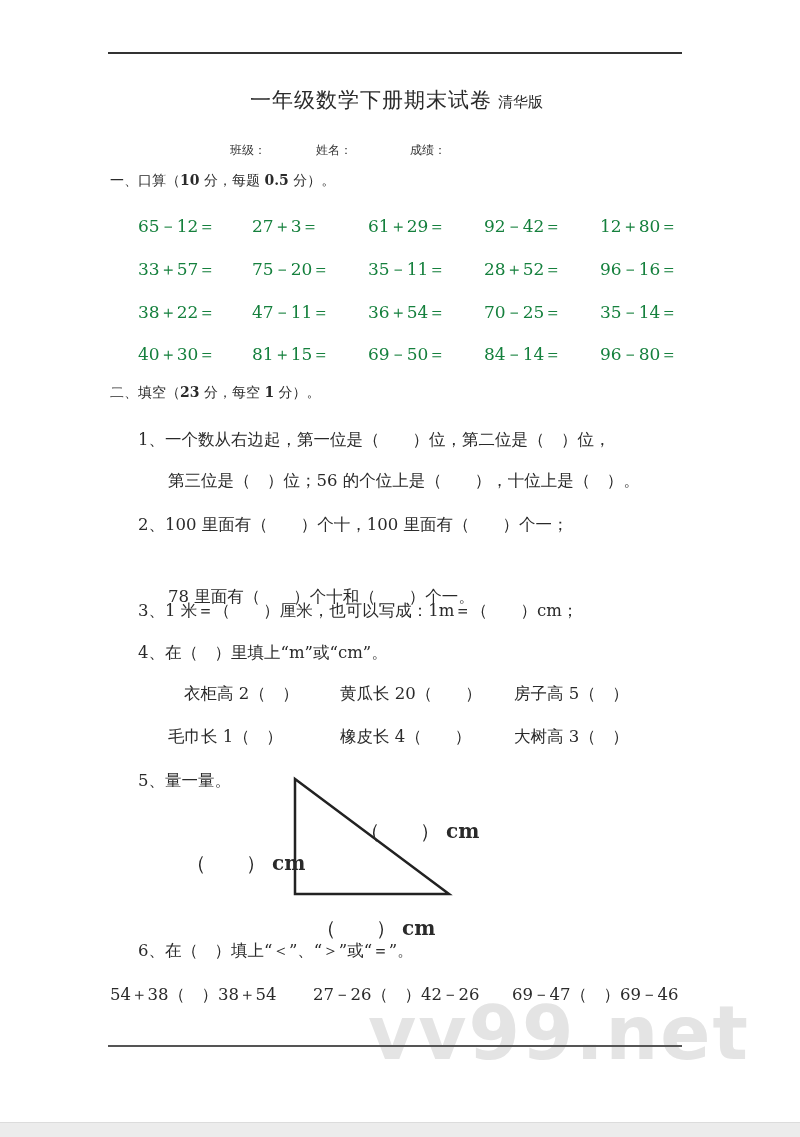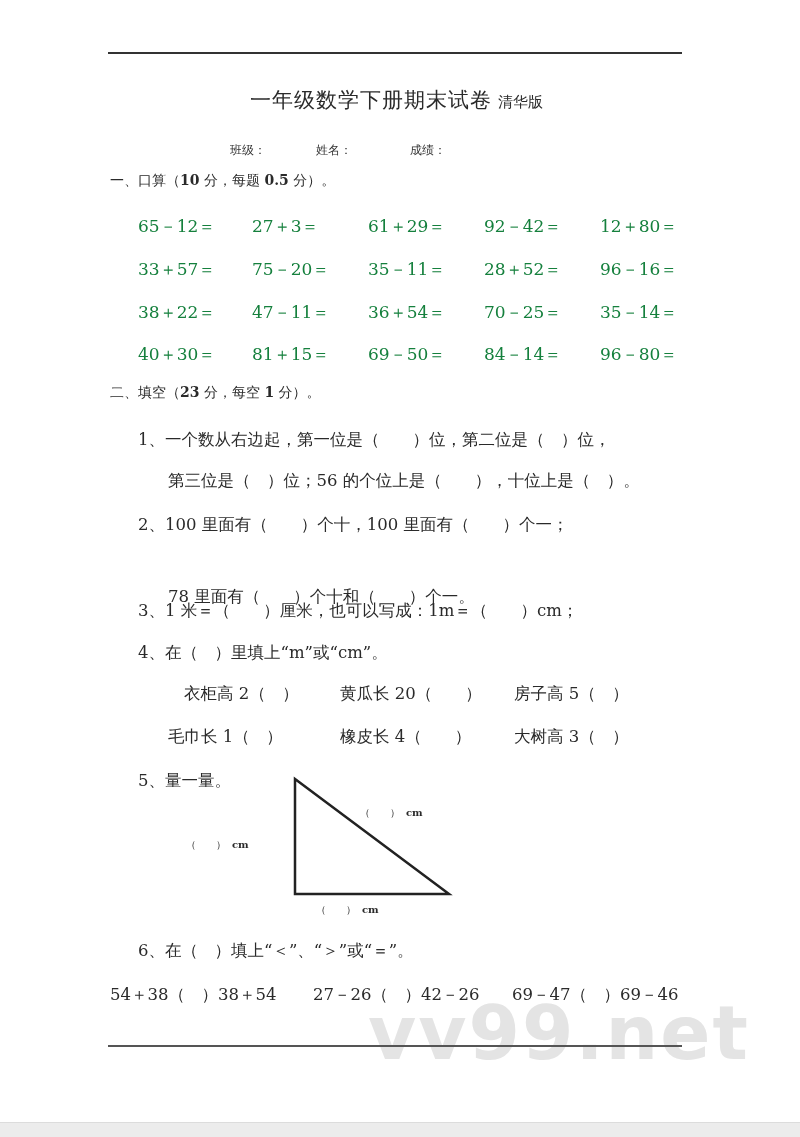--- a/index.html
+++ b/index.html
@@ -10,21 +10,21 @@
   }
   .rule { position: absolute; height: 2px; background: #333; }
   .abs { position: absolute; white-space: nowrap; }
   .title { font-size: 21px; letter-spacing: 1px; }
   .title .sub { font-size: 15px; margin-left: 6px; letter-spacing: 0; }
   .info { font-size: 12px; color: #333; }
   .sec { font-size: 14px; }
   .b { font-weight: bold; }
   .eq { font-size: 17px; color: #15803d; }
   .q { font-size: 16.5px; color: #2a2a2a; }
-  .tri-label { font-size: 10px; }
+  .tri-label { font-size: 20px; margin-top: 12px; }
   .tri-label .cm { font-weight: bold; margin-left: 6px; }
   .watermark {
     position: absolute; left: 368px; top: 990px;
     font-family: "DejaVu Sans", "Liberation Sans", sans-serif;
     font-weight: bold; font-size: 74px; color: #e4e4e4; letter-spacing: 2px;
   }
   .bottom-bar {
     position: absolute; left: 0; top: 1122px; width: 800px; height: 15px;
     background: #ececec; border-top: 1px solid #dcdcdc;
   }

